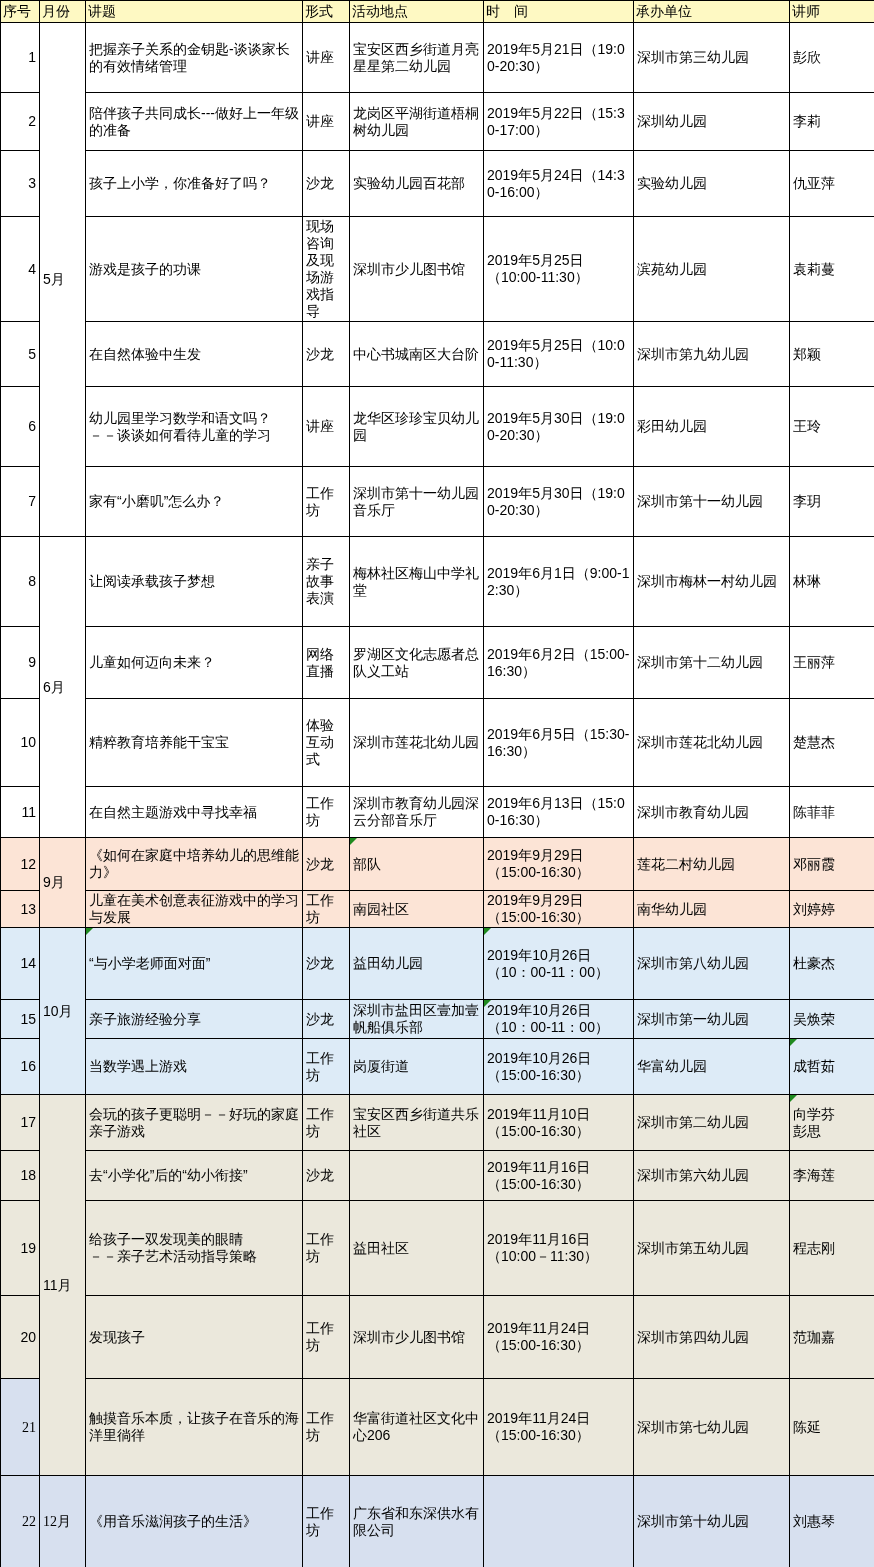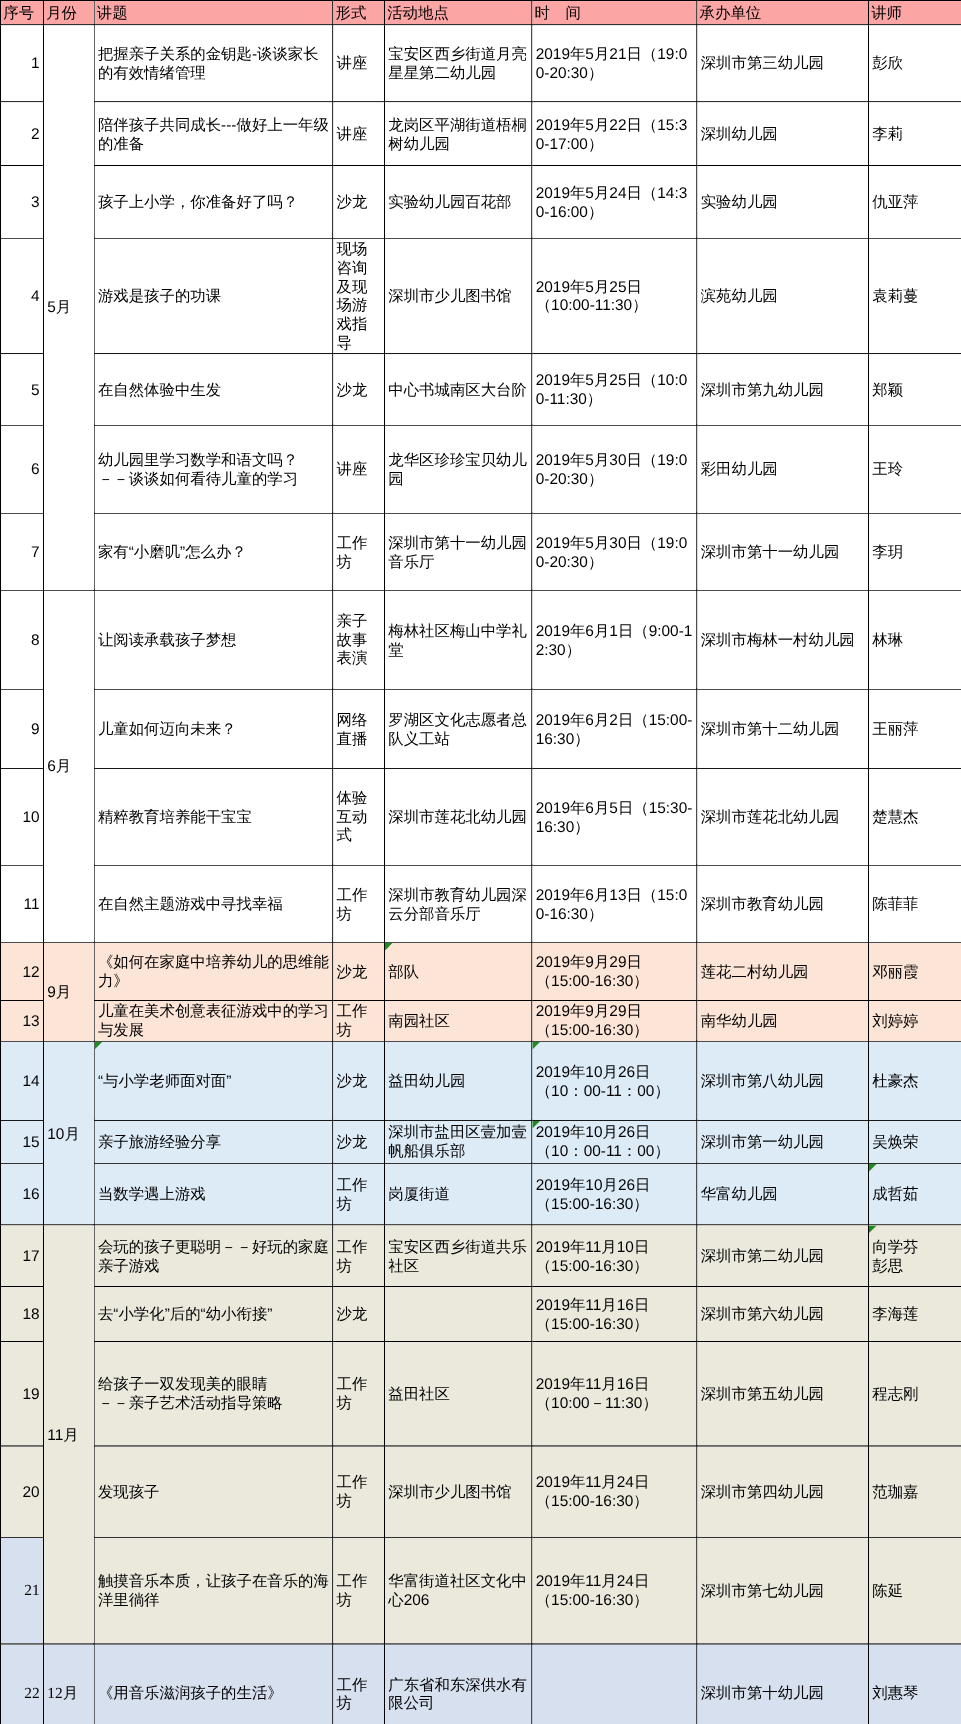--- a/index.html
+++ b/index.html
@@ -17,21 +17,21 @@
     font-size: 14px;
     line-height: 17px;
     font-weight: normal;
     white-space: pre-wrap;
     word-break: break-all;
     overflow: hidden;
     position: relative;
     box-sizing: border-box;
   }
   table.sched thead tr { height: 22px; }
-  table.sched th { text-align: left; background: #fca5a5; padding: 1px 2px; }
+  table.sched th { text-align: left; background: #fef9c3; padding: 1px 2px; }
 
   td.c-no { text-align: right; }
   td.c-month { text-align: left; }
 
   .bg-white { background: #ffffff; }
   .bg-peach { background: var(--peach); }
   .bg-blue  { background: var(--blue); }
   .bg-beige { background: var(--beige); }
   .bg-blue2 { background: var(--blue2); font-family: Liberation Serif, serif; }
 
@@ -158,21 +158,21 @@
       </tr>
       <tr style="height: 88px;">
         <td class="c-no bg-white">10</td>
         <td class="bg-white">精粹教育培养能干宝宝</td>
         <td class="bg-white">体验互动式</td>
         <td class="bg-white">深圳市莲花北幼儿园</td>
         <td class="bg-white">2019年6月5日（15:30-16:30）</td>
         <td class="bg-white">深圳市莲花北幼儿园</td>
         <td class="bg-white">楚慧杰</td>
       </tr>
-      <tr style="height: 70px;">
+      <tr style="height: 51px;">
         <td class="c-no bg-white">11</td>
         <td class="bg-white">在自然主题游戏中寻找幸福</td>
         <td class="bg-white">工作坊</td>
         <td class="bg-white">深圳市教育幼儿园深云分部音乐厅</td>
         <td class="bg-white">2019年6月13日（15:00-16:30）</td>
         <td class="bg-white">深圳市教育幼儿园</td>
         <td class="bg-white">陈菲菲</td>
       </tr>
       <tr style="height: 53px; border-radius: 23px;">
         <td class="c-no bg-peach">12</td>

